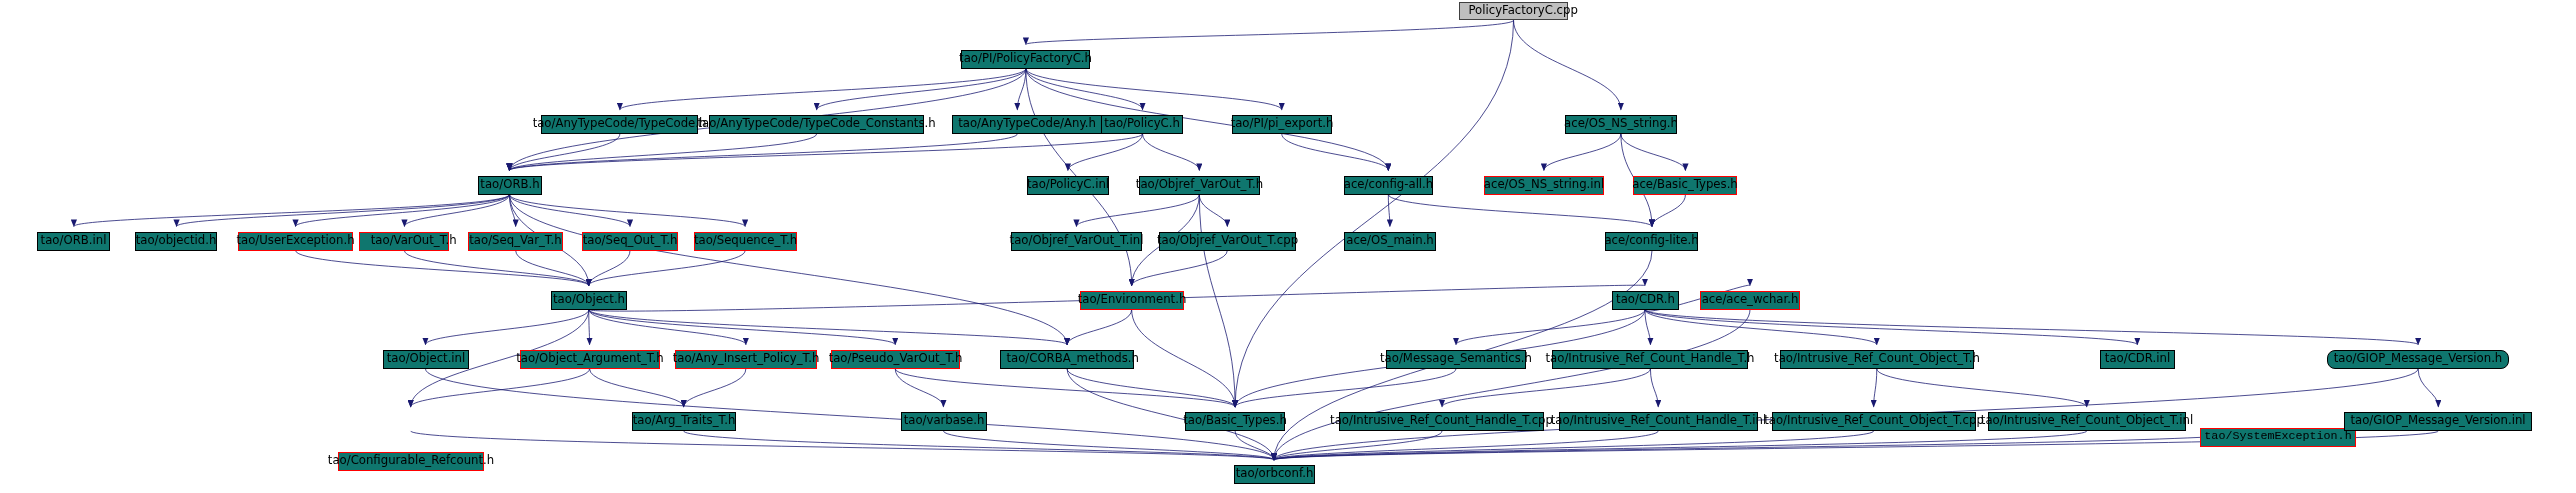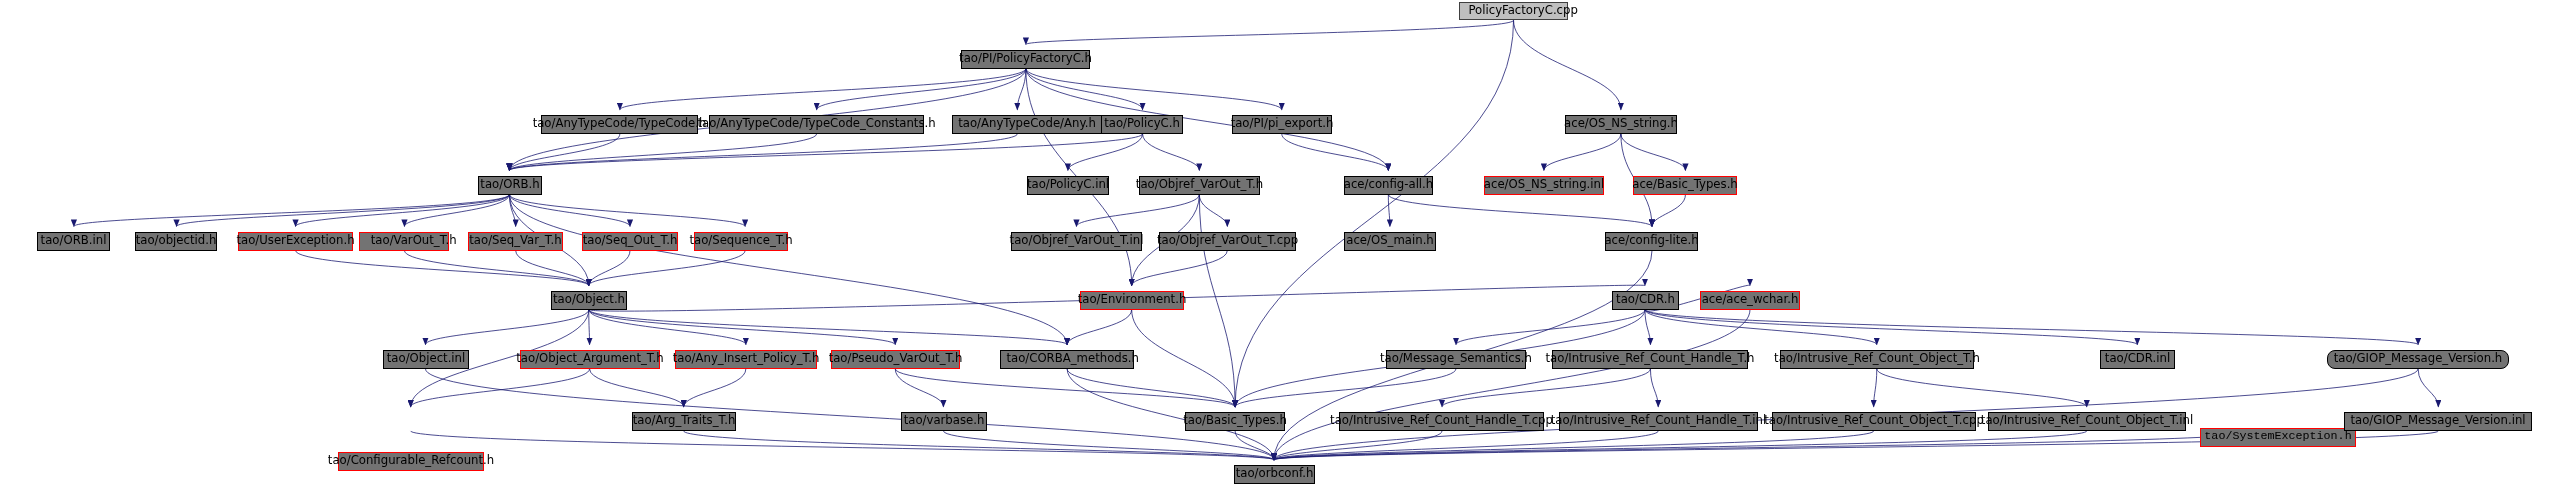--- a/index.html
+++ b/index.html
@@ -9,21 +9,21 @@
     height:494px;
     background:#ffffff;
     font-family:"DejaVu Sans", sans-serif;
     overflow:hidden;
   }
   svg.edges{position:absolute;left:0;top:0;width:2576px;height:494px;pointer-events:none;}
   .node{
     position:absolute;
     box-sizing:border-box;
     border:0.8px solid #000000;
-    background:#737373;
+    background:#0f766e;
     color:#000000;
     font-size:11.7px;
     line-height:1;
     display:flex;
     align-items:center;
     justify-content:center;
     white-space:nowrap;
     height:18.7px;
     padding:0 4.7px;
     cursor:pointer;
@@ -144,21 +144,21 @@
       <div class="node" style="left: 1139px; top: 176px; width: 121px;">tao/Objref_VarOut_T.h</div>
       <div class="node" style="left: 1344px; top: 176px; width: 89px;">ace/config-all.h</div>
       <div class="node red" style="left: 1484px; top: 176px; width: 120px;">ace/OS_NS_string.inl</div>
       <div class="node red" style="left: 1633px; top: 176px; width: 104px;">ace/Basic_Types.h</div>
       <div class="node" style="left: 37px; top: 232px; width: 73px;">tao/ORB.inl</div>
       <div class="node" style="left: 135px; top: 232px; width: 82px;">tao/objectid.h</div>
       <div class="node red" style="left: 238px; top: 232px; width: 115px;">tao/UserException.h</div>
       <div class="node red" style="left: 359px; top: 232px; width: 90px; padding-left: 24px;">tao/VarOut_T.h</div>
       <div class="node red" style="left: 468px; top: 232px; width: 95px;">tao/Seq_Var_T.h</div>
       <div class="node red" style="left: 582px; top: 232px; width: 96px;">tao/Seq_Out_T.h</div>
-      <div class="node red" style="left: 694px; top: 232px; width: 94px;">tao/Sequence_T.h</div>
+      <div class="node red" style="left: 694px; top: 232px; width: 103px;">tao/Sequence_T.h</div>
       <div class="node" style="left: 1011px; top: 232px; width: 131px;">tao/Objref_VarOut_T.inl</div>
       <div class="node" style="left: 1159px; top: 232px; width: 137px;">tao/Objref_VarOut_T.cpp</div>
       <div class="node" style="left: 1344px; top: 232px; width: 92px;">ace/OS_main.h</div>
       <div class="node" style="left: 1605px; top: 232px; width: 93px;">ace/config-lite.h</div>
       <div class="node" style="left: 551px; top: 291px; width: 76px;">tao/Object.h</div>
       <div class="node red" style="left: 1080px; top: 291px; width: 104px;">tao/Environment.h</div>
       <div class="node" style="left: 1612px; top: 291px; width: 67px;">tao/CDR.h</div>
       <div class="node red" style="left: 1700px; top: 291px; width: 100px;">ace/ace_wchar.h</div>
       <div class="node" style="left: 383px; top: 350px; width: 86px;">tao/Object.inl</div>
       <div class="node red" style="left: 520px; top: 350px; width: 140px;">tao/Object_Argument_T.h</div>

